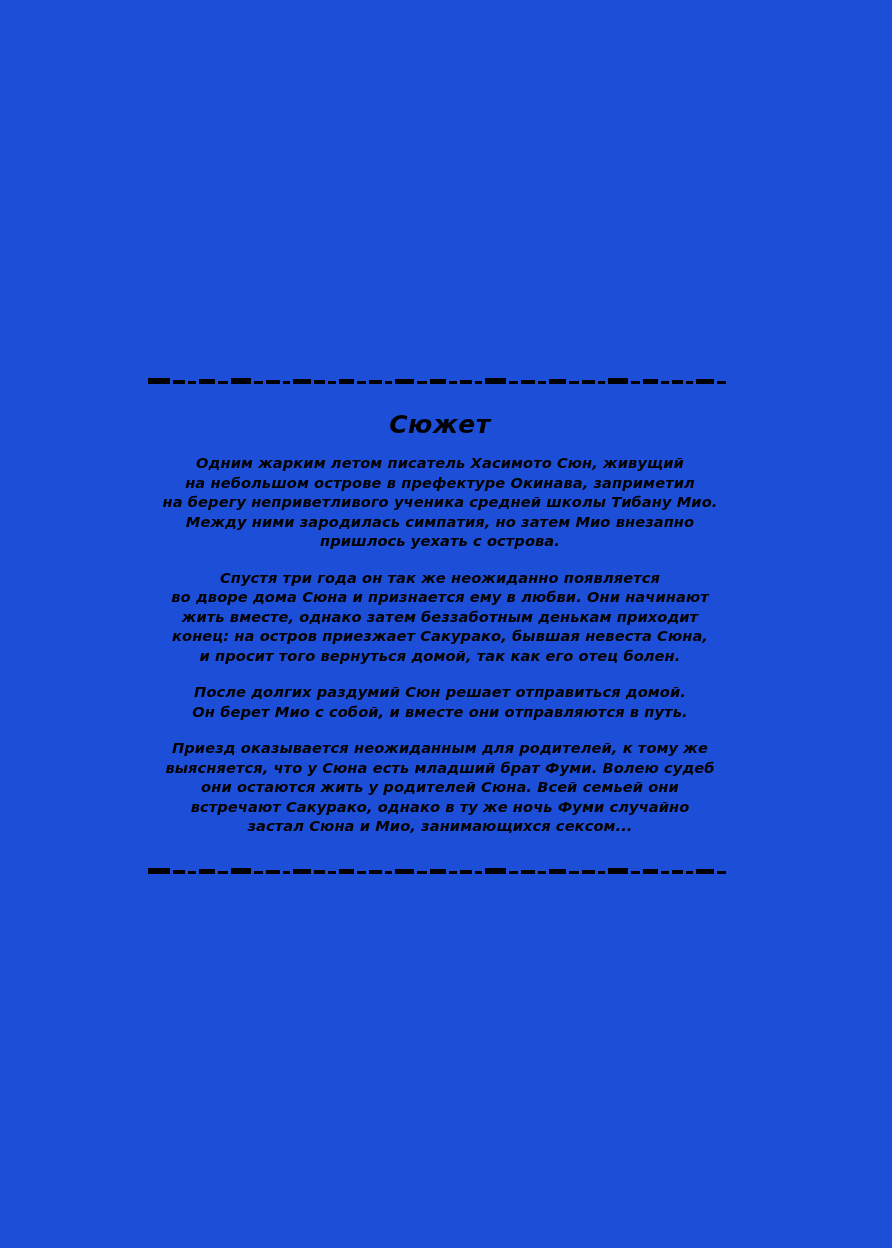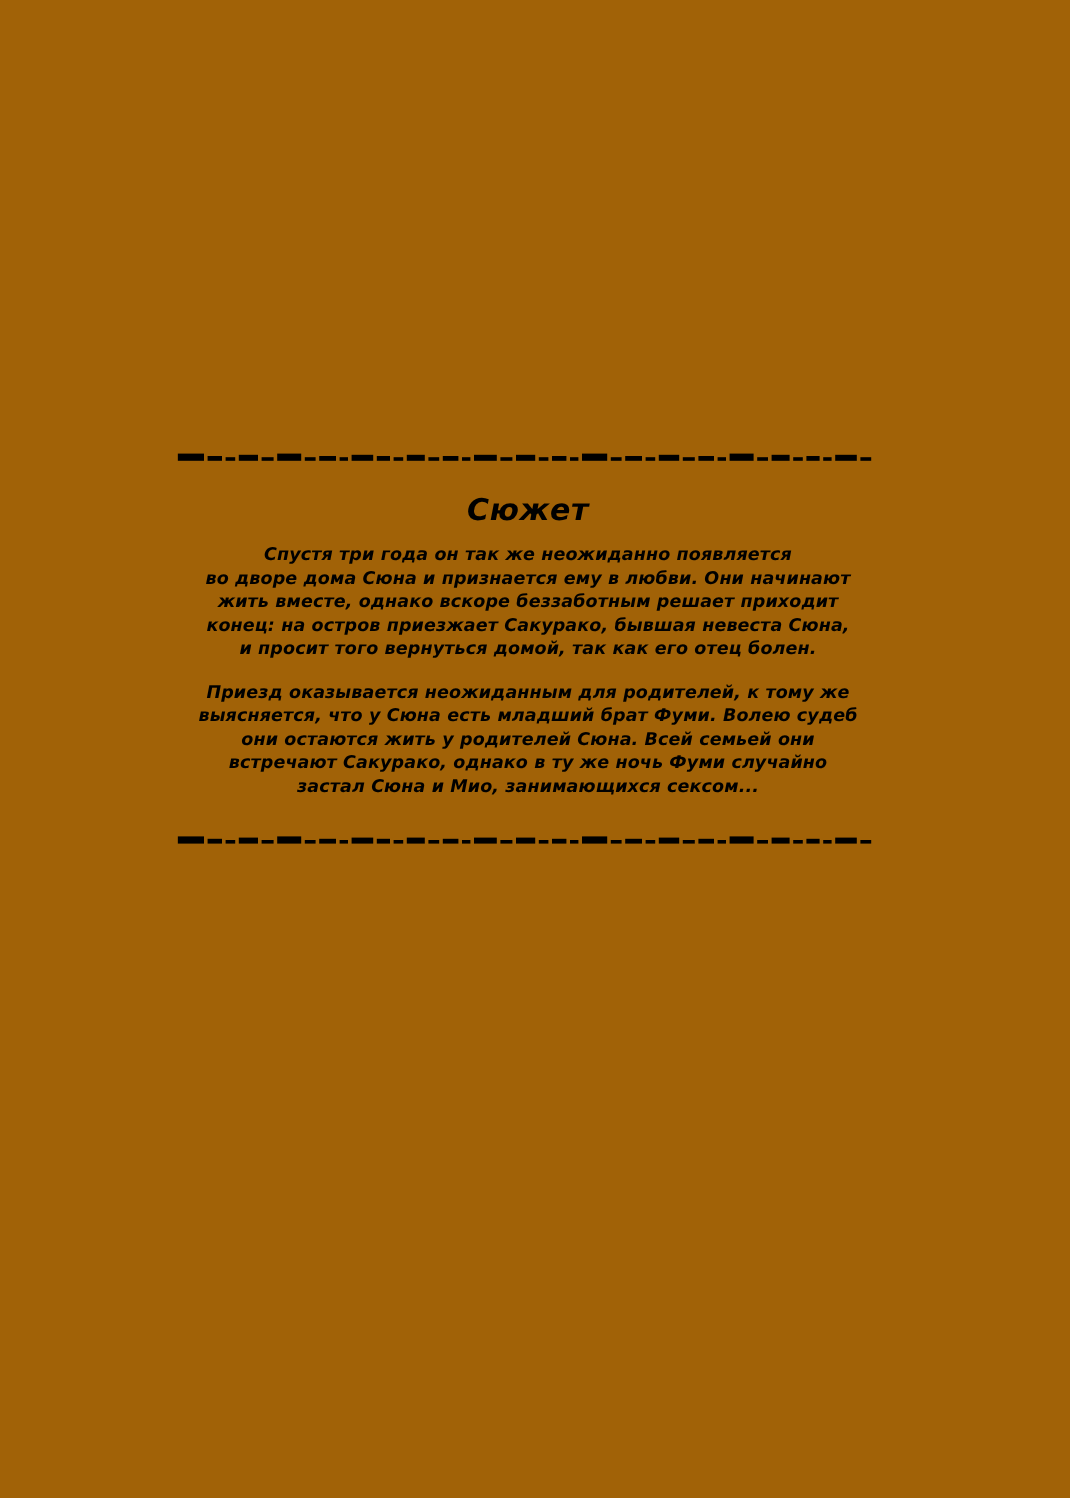--- a/index.html
+++ b/index.html
@@ -12,21 +12,21 @@
     height: 1248px;
     font-family: "DejaVu Sans", sans-serif;
     color: #000000;
     position: relative;
     overflow: hidden;
   }
   .page {
     width: 892px;
     height: 1248px;
     position: relative;
-    background: #a16207;
+    background: #1d4ed8;
   }
 
   .content {
     position: absolute;
     left: 140px;
     top: 372px;
     width: 600px;
   }
 
   
@@ -113,25 +113,32 @@
         <div class="seg" style="left: 495px; width: 15px; height: 5px;"></div>
         <div class="seg" style="left: 513px; width: 8px; height: 3px;"></div>
         <div class="seg" style="left: 524px; width: 11px; height: 4px;"></div>
         <div class="seg" style="left: 538px; width: 7px; height: 3px;"></div>
         <div class="seg" style="left: 548px; width: 18px; height: 5px;"></div>
         <div class="seg" style="left: 569px; width: 9px; height: 3px;"></div>
       </div>
 
     <div class="title">Сюжет</div>
 
+    <p class="para">Одним жарким летом писатель Хасимото Сюн, живущий
+на небольшом острове в префектуре Окинава, заприметил
+на берегу неприветливого ученика средней школы Тибану Мио.
+Между ними зародилась симпатия, но затем Мио внезапно
+пришлось уехать с острова.</p>
     <p class="para">Спустя три года он так же неожиданно появляется
 во дворе дома Сюна и признается ему в любви. Они начинают
-жить вместе, однако вскоре беззаботным решает приходит
+жить вместе, однако затем беззаботным денькам приходит
 конец: на остров приезжает Сакурако, бывшая невеста Сюна,
 и просит того вернуться домой, так как его отец болен.</p>
+    <p class="para">После долгих раздумий Сюн решает отправиться домой.
+Он берет Мио с собой, и вместе они отправляются в путь.</p>
     <p class="para">Приезд оказывается неожиданным для родителей, к тому же
 выясняется, что у Сюна есть младший брат Фуми. Волею судеб
 они остаются жить у родителей Сюна. Всей семьей они
 встречают Сакурако, однако в ту же ночь Фуми случайно
 застал Сюна и Мио, занимающихся сексом...</p>
 
     <div class="bottom-ornament-wrap">
       <div class="ornament" id="orn-bottom">
           <div class="seg" style="left: 0px; width: 22px; height: 6px;"></div>
           <div class="seg" style="left: 25px; width: 12px; height: 4px;"></div>

